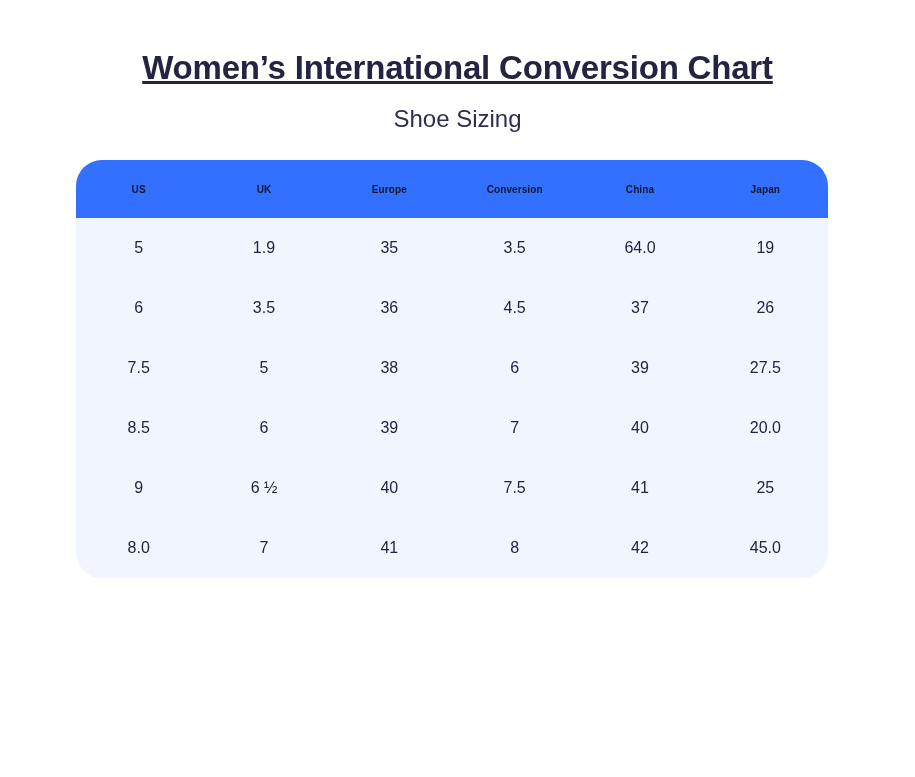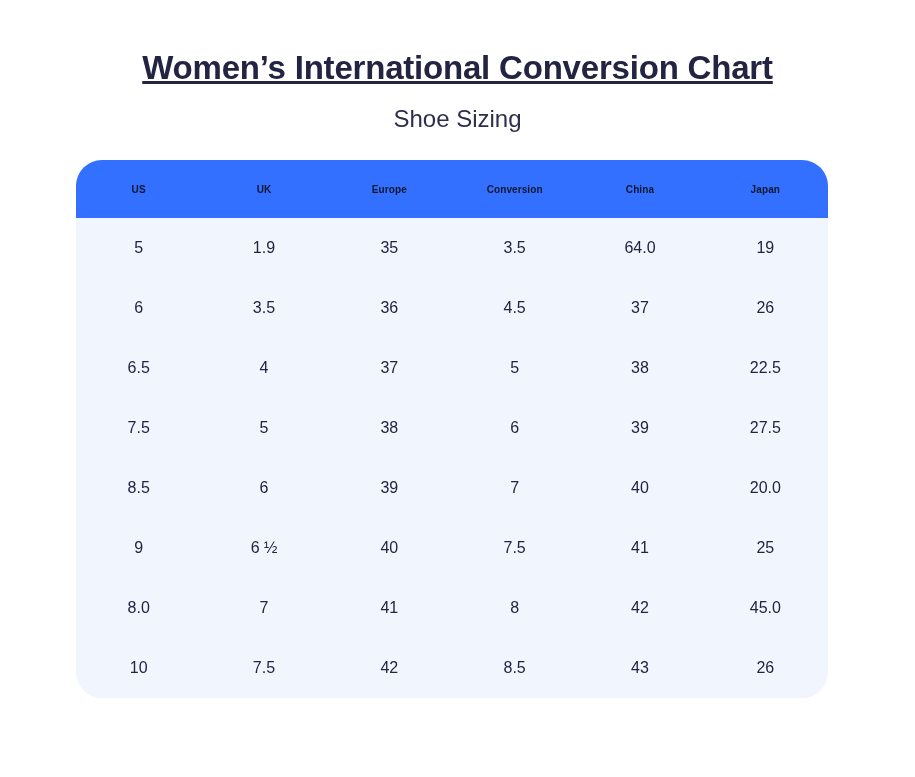--- a/index.html
+++ b/index.html
@@ -123,28 +123,20 @@
           </tr>
           <tr>
             <td>6</td>
             <td>3.5</td>
             <td>36</td>
             <td>4.5</td>
             <td>37</td>
             <td>26</td>
           </tr>
           <tr>
-            <td>6.5</td>
-            <td>4</td>
-            <td>37</td>
-            <td>5</td>
-            <td>38</td>
-            <td>22.5</td>
-          </tr>
-          <tr>
             <td>7.5</td>
             <td>5</td>
             <td>38</td>
             <td>6</td>
             <td>39</td>
             <td>27.5</td>
           </tr>
           <tr>
             <td>8.5</td>
             <td>6</td>
@@ -162,25 +154,17 @@
             <td>25</td>
           </tr>
           <tr>
             <td>8.0</td>
             <td>7</td>
             <td>41</td>
             <td>8</td>
             <td>42</td>
             <td>45.0</td>
           </tr>
-          <tr>
-            <td>10</td>
-            <td>7.5</td>
-            <td>42</td>
-            <td>8.5</td>
-            <td>43</td>
-            <td>26</td>
-          </tr>
         </tbody>
     </table>
   </div>
 
 </div>
 
 </body></html>

